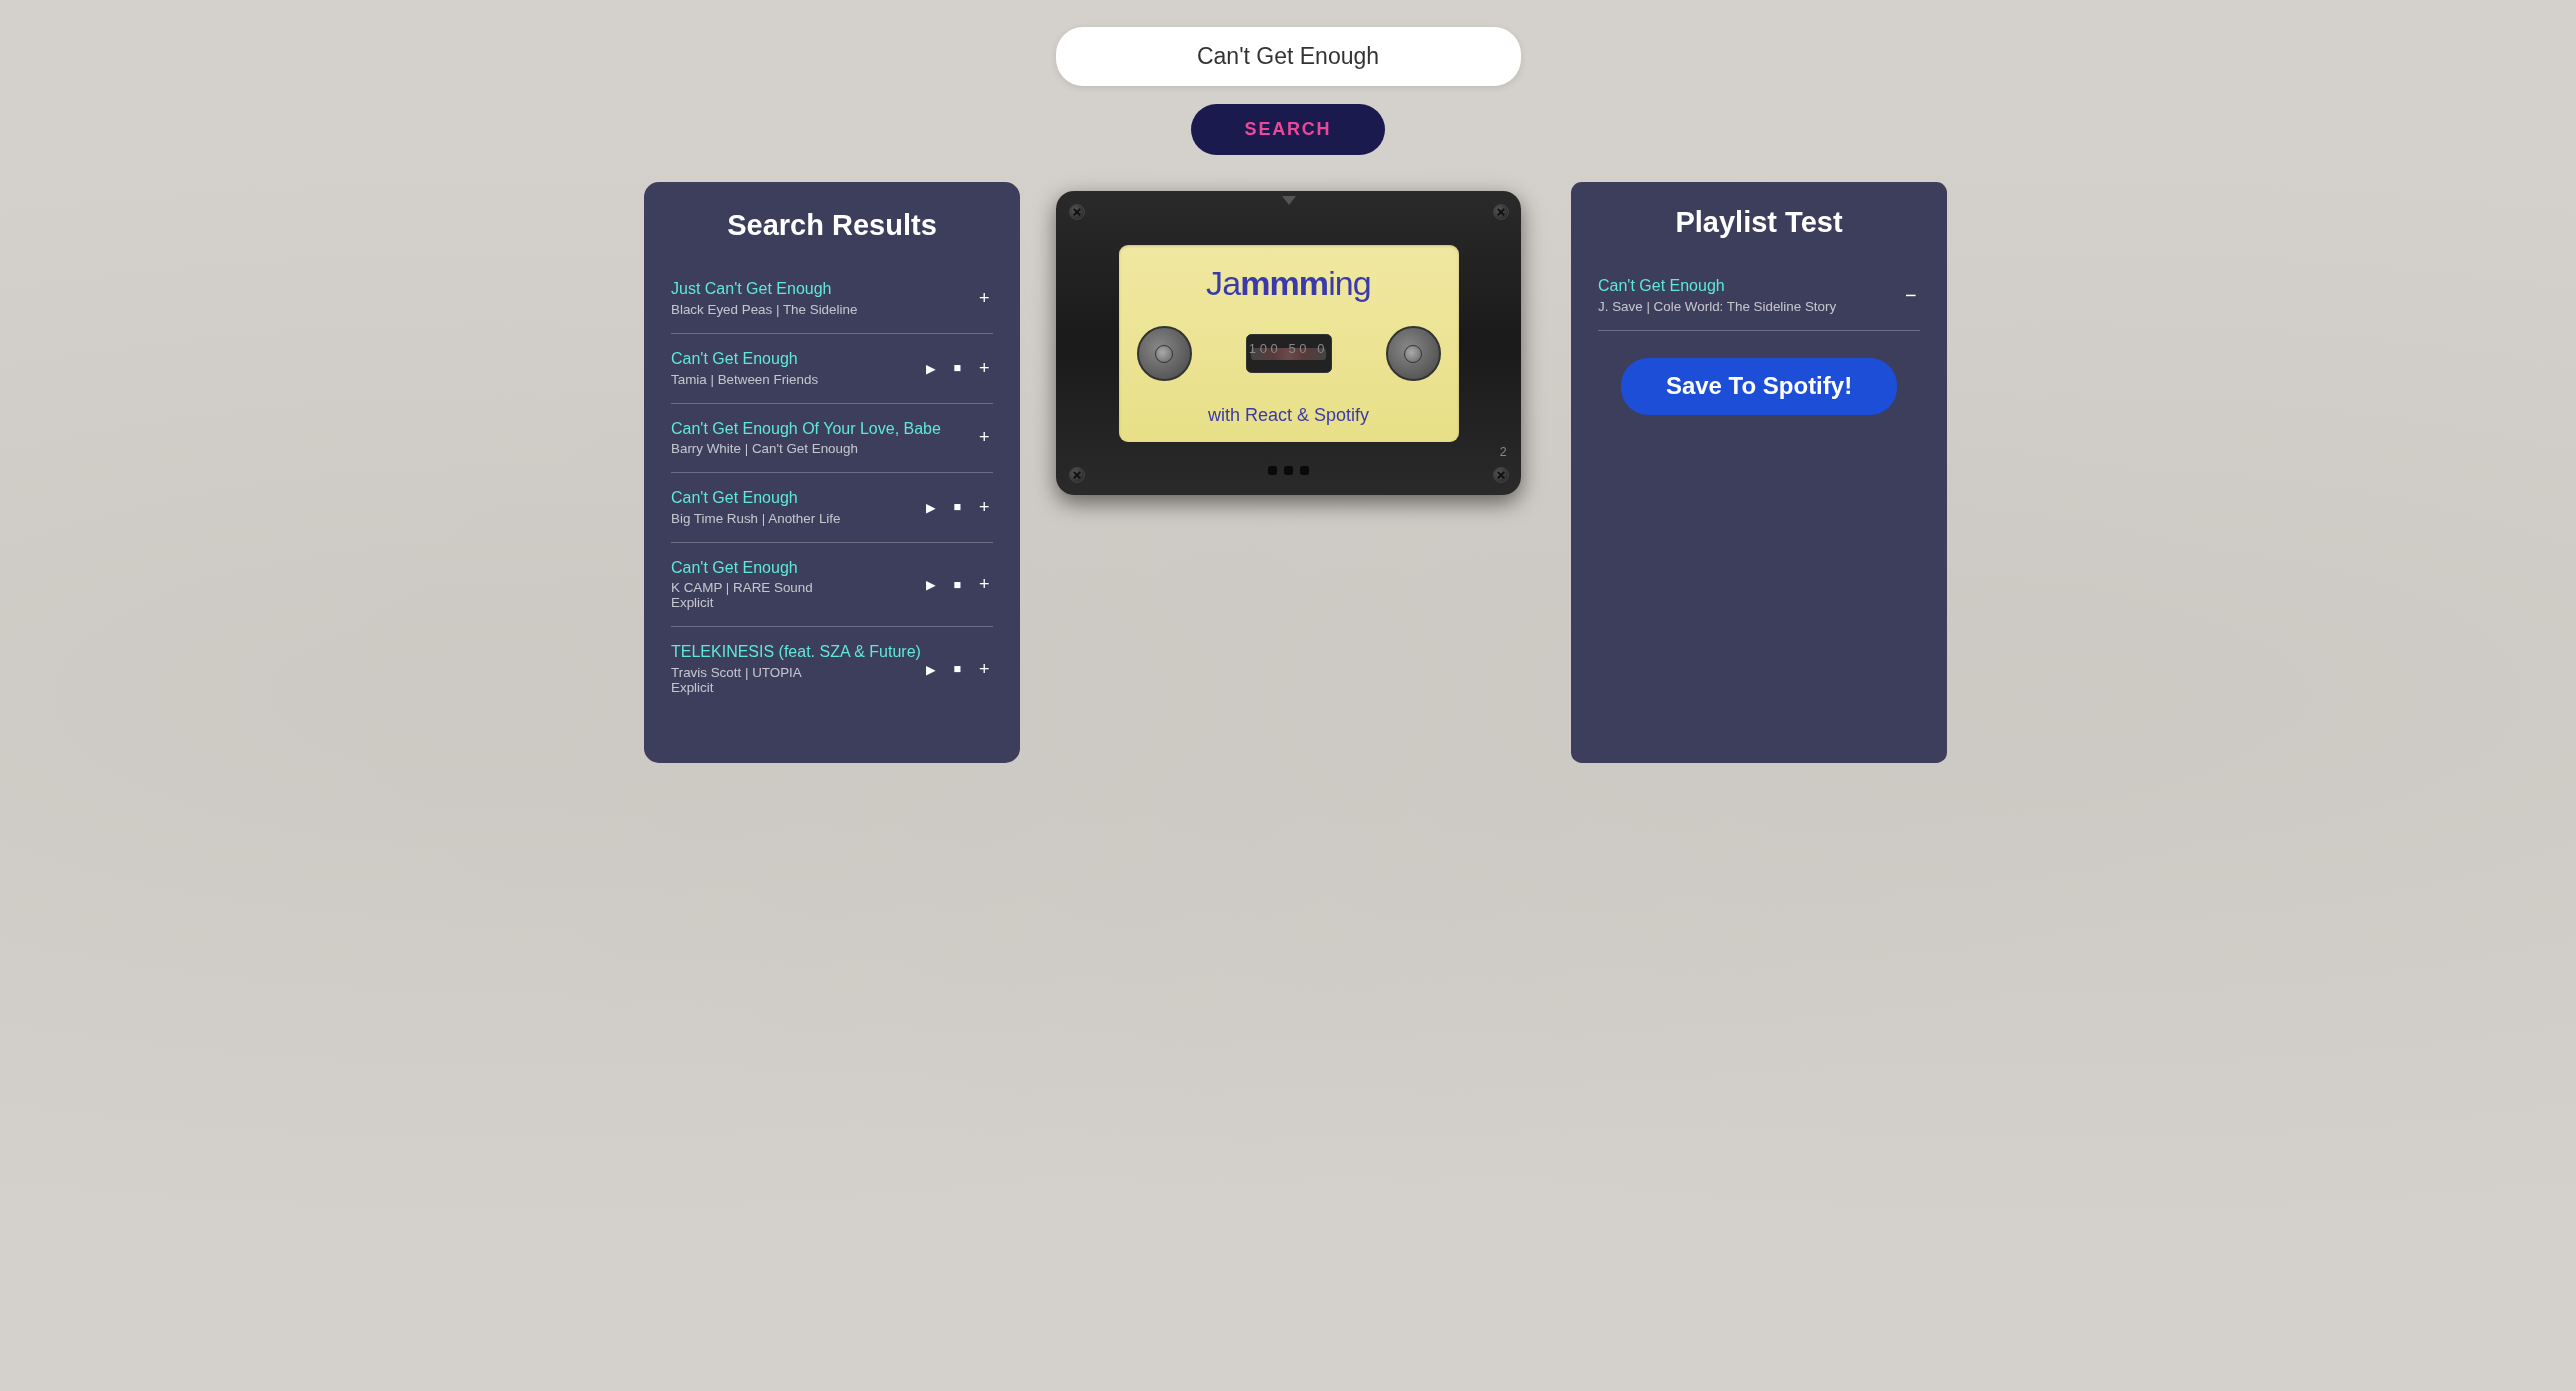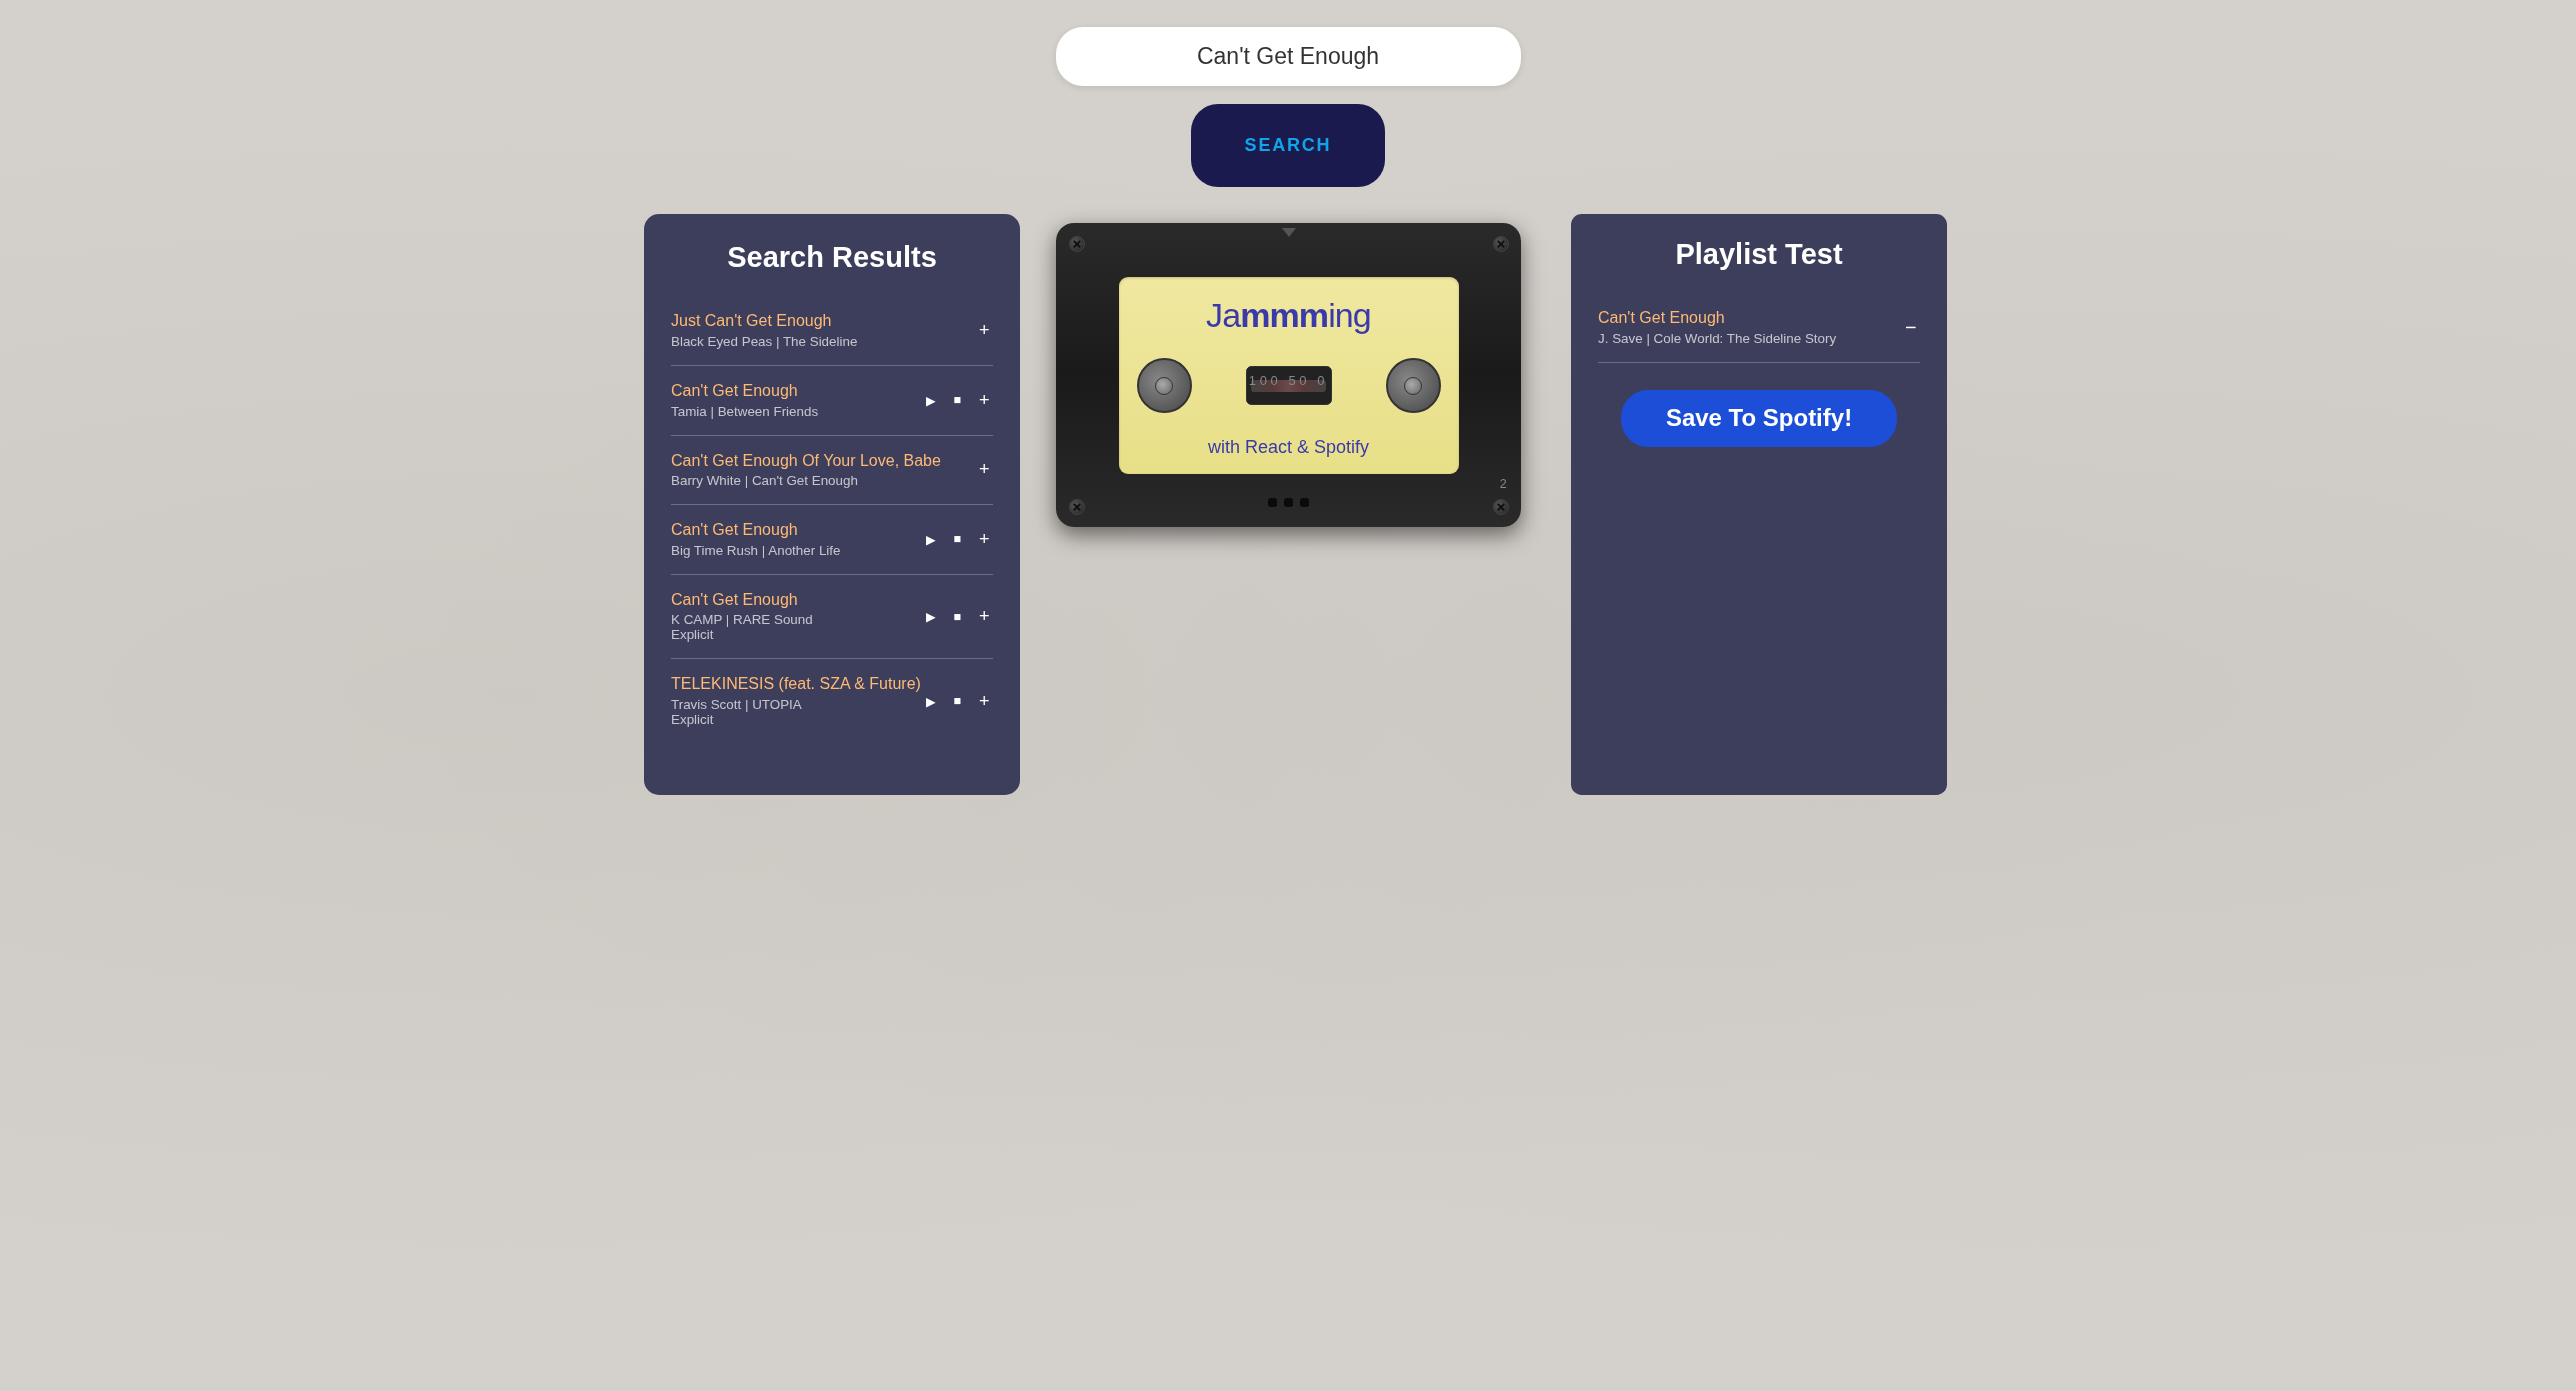--- a/index.html
+++ b/index.html
@@ -40,24 +40,24 @@
       outline: none;
       font-size: 23px;
       color: #333;
       width: 100%;
       text-align: center;
       background: transparent;
     }
 
     .search-button {
       background: #1a1a4e;
-      color: #0ea5e9;
+      color: #ec4899;
       border: none;
       border-radius: 27px;
-      padding: 31px 54px;
+      padding: 15px 54px;
       font-size: 18px;
       font-weight: 600;
       letter-spacing: 1.8px;
       cursor: pointer;
     }
 
     
     .main-layout {
       display: flex;
       width: 100%;
@@ -95,21 +95,21 @@
 
     .track-item:last-child {
       border-bottom: none;
     }
 
     .track-info {
       flex: 1;
     }
 
     .track-name {
-      color: #fdba74;
+      color: #5eead4;
       font-size: 16px;
       font-weight: 500;
       margin-bottom: 3.6px;
     }
 
     .track-subtitle {
       color: rgba(255,255,255,0.7);
       font-size: 13.4px;
     }
 

